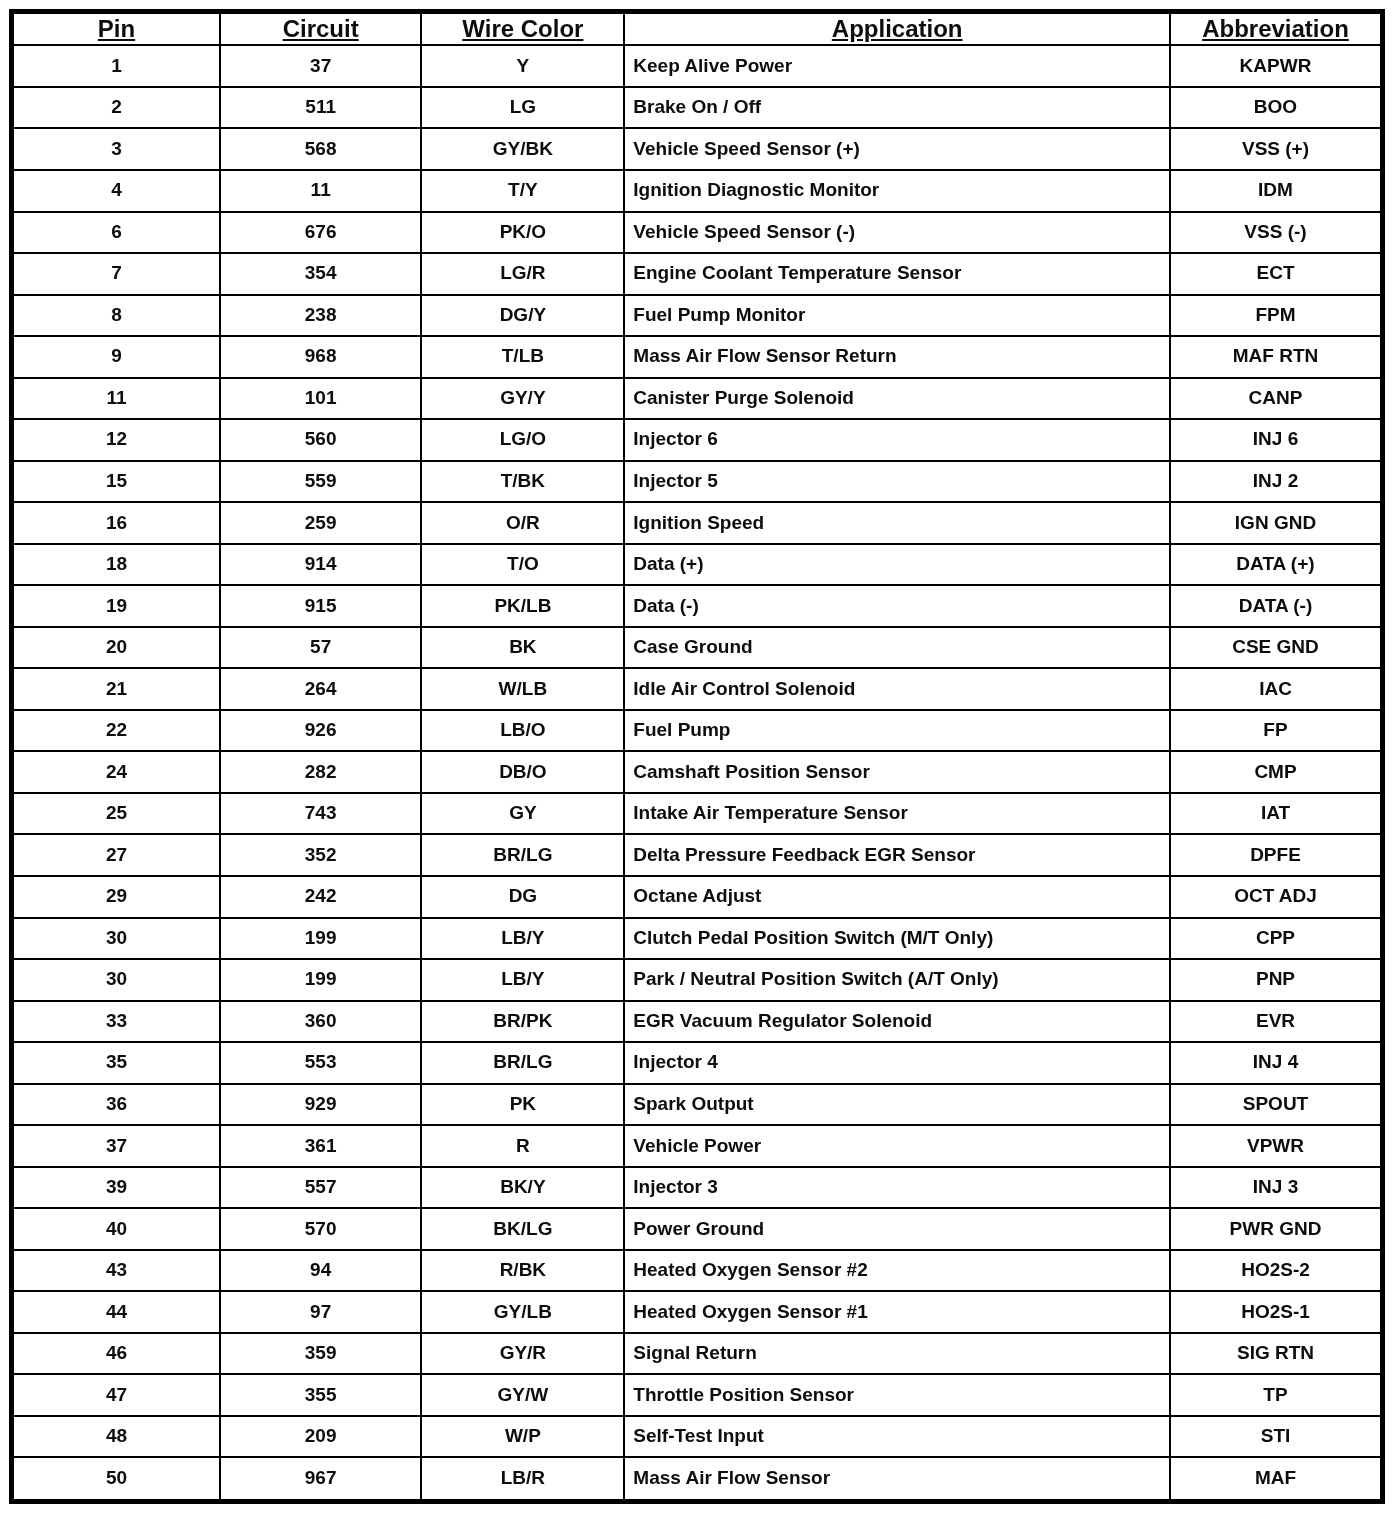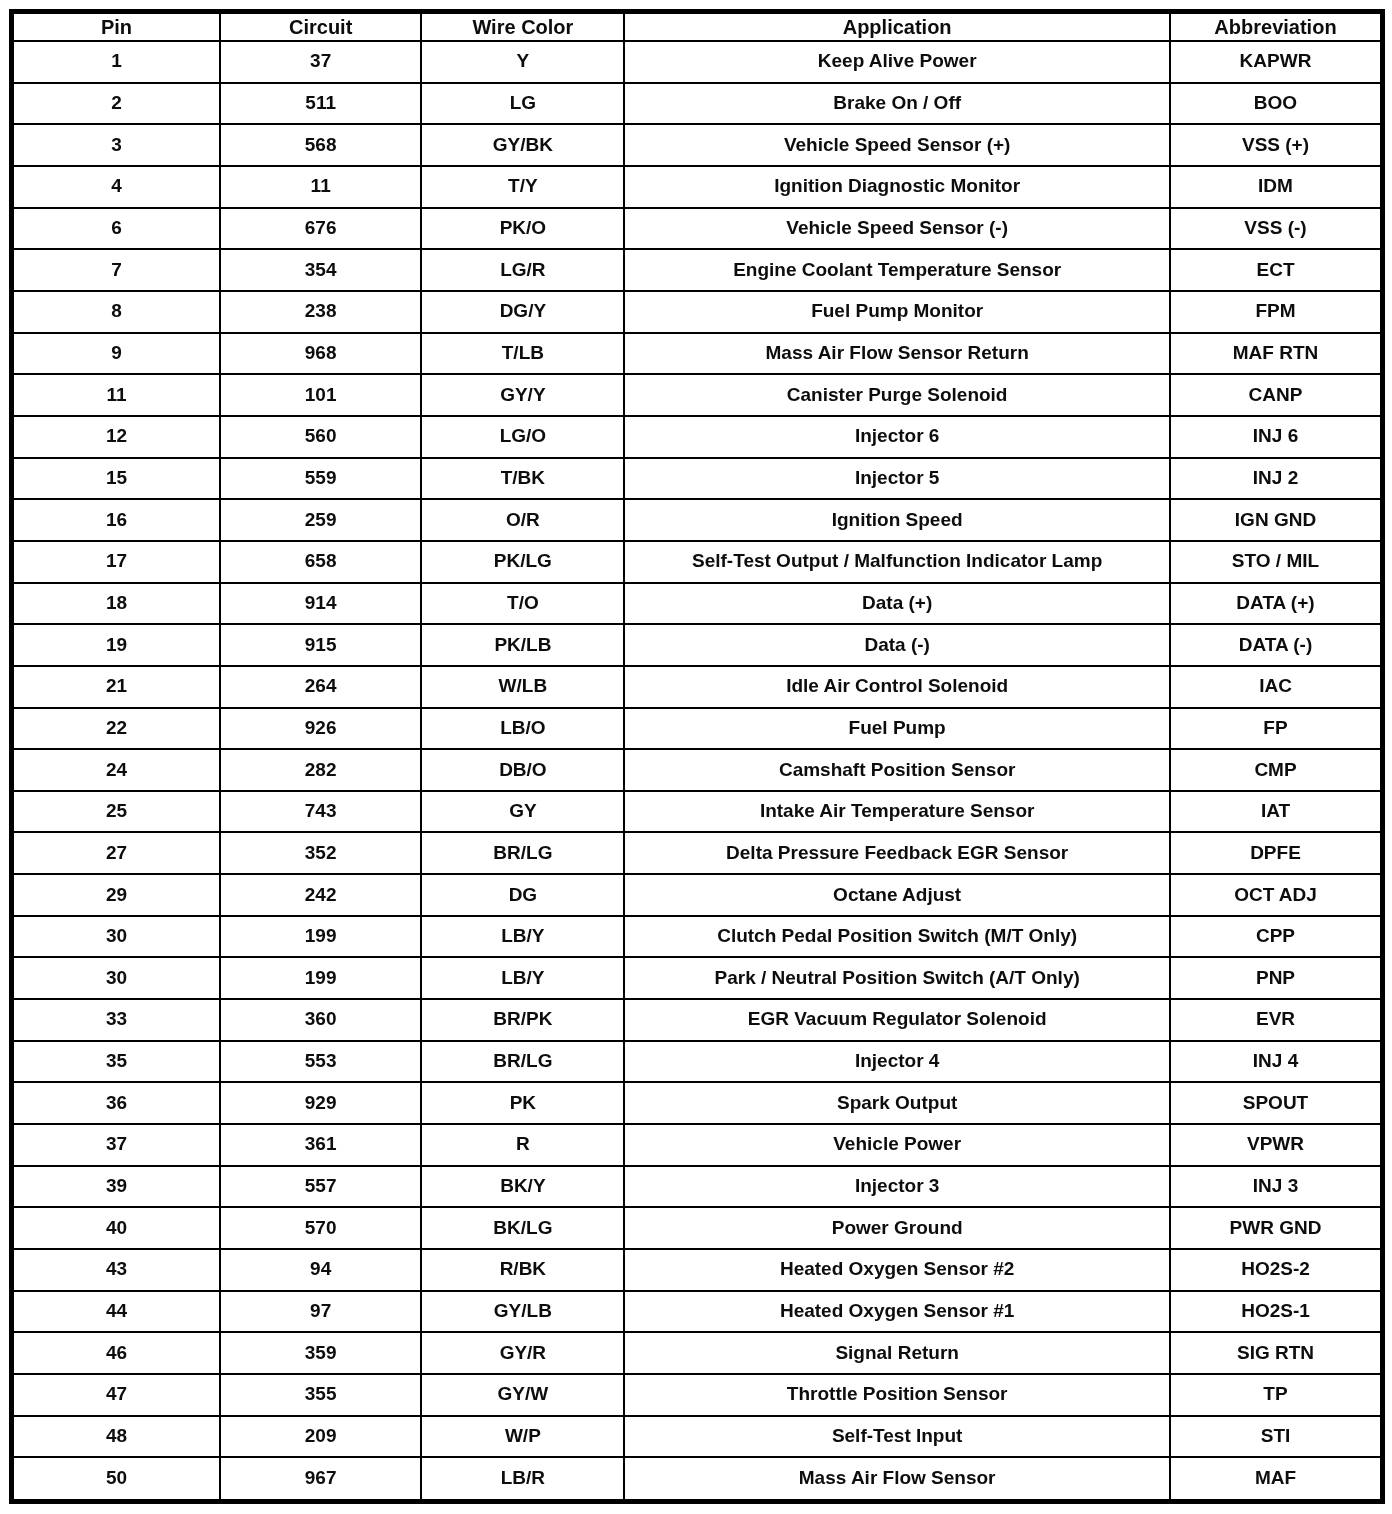--- a/index.html
+++ b/index.html
@@ -27,26 +27,27 @@
     border: 2px solid #000000;
     color: #0d0d0d;
     font-weight: bold;
     font-size: 19px;
     line-height: 1.1;
     padding: 2px 8px;
     overflow: hidden;
     white-space: nowrap;
   }
   table.pinout th {
-    font-size: 20px;
+    font-size: 24px;
     text-align: center;
     vertical-align: middle;
+    text-decoration: underline;
   }
   td.c-center { text-align: center; }
-  td.c-left   { text-align: center; padding-left: 12px; }
+  td.c-left   { text-align: left; padding-left: 12px; }
   col.col-pin    { width: 15.2%; }
   col.col-cir    { width: 14.7%; }
   col.col-wire   { width: 14.8%; }
   col.col-app    { width: 39.8%; }
   col.col-abbr   { width: 15.5%; }
 </style>
 </head>
 <body>
 
 <div class="page">
@@ -146,41 +147,41 @@
           <td class="c-center">INJ 2</td>
         </tr>
         <tr>
           <td class="c-center">16</td>
           <td class="c-center">259</td>
           <td class="c-center">O/R</td>
           <td class="c-left">Ignition Speed</td>
           <td class="c-center">IGN GND</td>
         </tr>
         <tr>
-          <td class="c-center">17</td>
-          <td class="c-center">658</td>
-          <td class="c-center">PK/LG</td>
-          <td class="c-left">Self-Test Output / Malfunction Indicator Lamp</td>
-          <td class="c-center">STO / MIL</td>
-        </tr>
-        <tr>
           <td class="c-center">18</td>
           <td class="c-center">914</td>
           <td class="c-center">T/O</td>
           <td class="c-left">Data (+)</td>
           <td class="c-center">DATA (+)</td>
         </tr>
         <tr>
           <td class="c-center">19</td>
           <td class="c-center">915</td>
           <td class="c-center">PK/LB</td>
           <td class="c-left">Data (-)</td>
           <td class="c-center">DATA (-)</td>
         </tr>
         <tr>
+          <td class="c-center">20</td>
+          <td class="c-center">57</td>
+          <td class="c-center">BK</td>
+          <td class="c-left">Case Ground</td>
+          <td class="c-center">CSE GND</td>
+        </tr>
+        <tr>
           <td class="c-center">21</td>
           <td class="c-center">264</td>
           <td class="c-center">W/LB</td>
           <td class="c-left">Idle Air Control Solenoid</td>
           <td class="c-center">IAC</td>
         </tr>
         <tr>
           <td class="c-center">22</td>
           <td class="c-center">926</td>
           <td class="c-center">LB/O</td>

